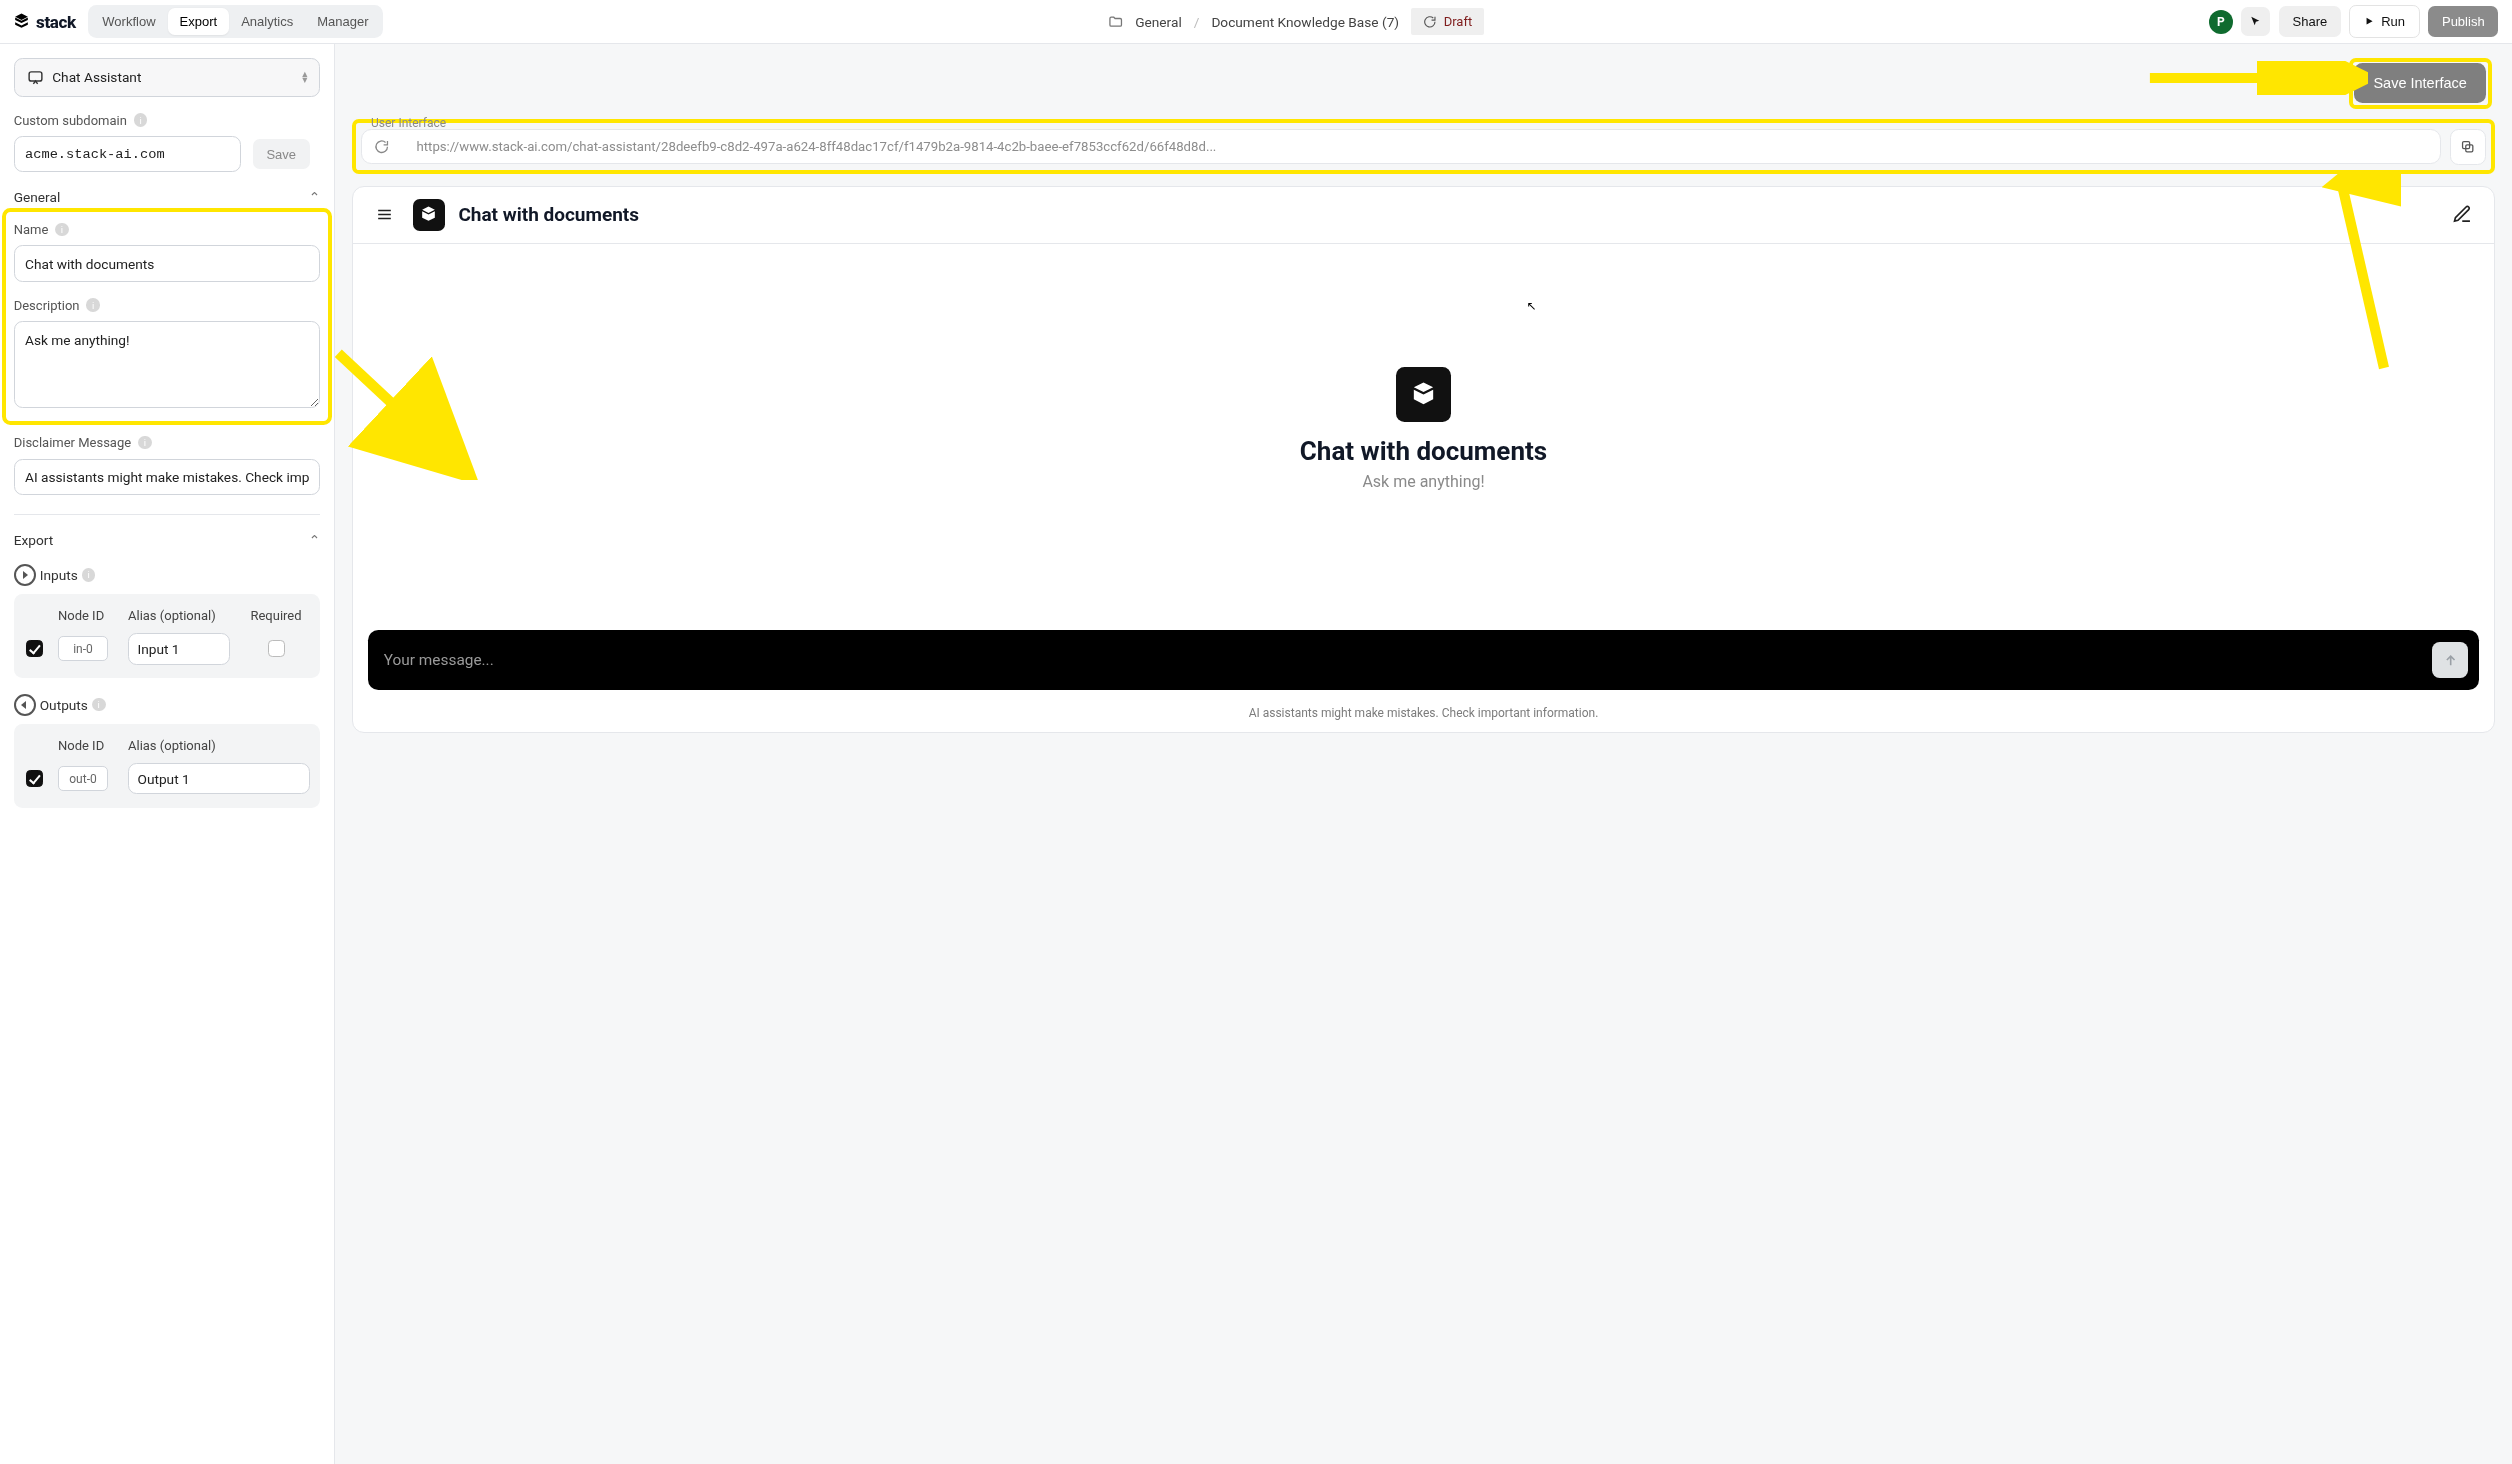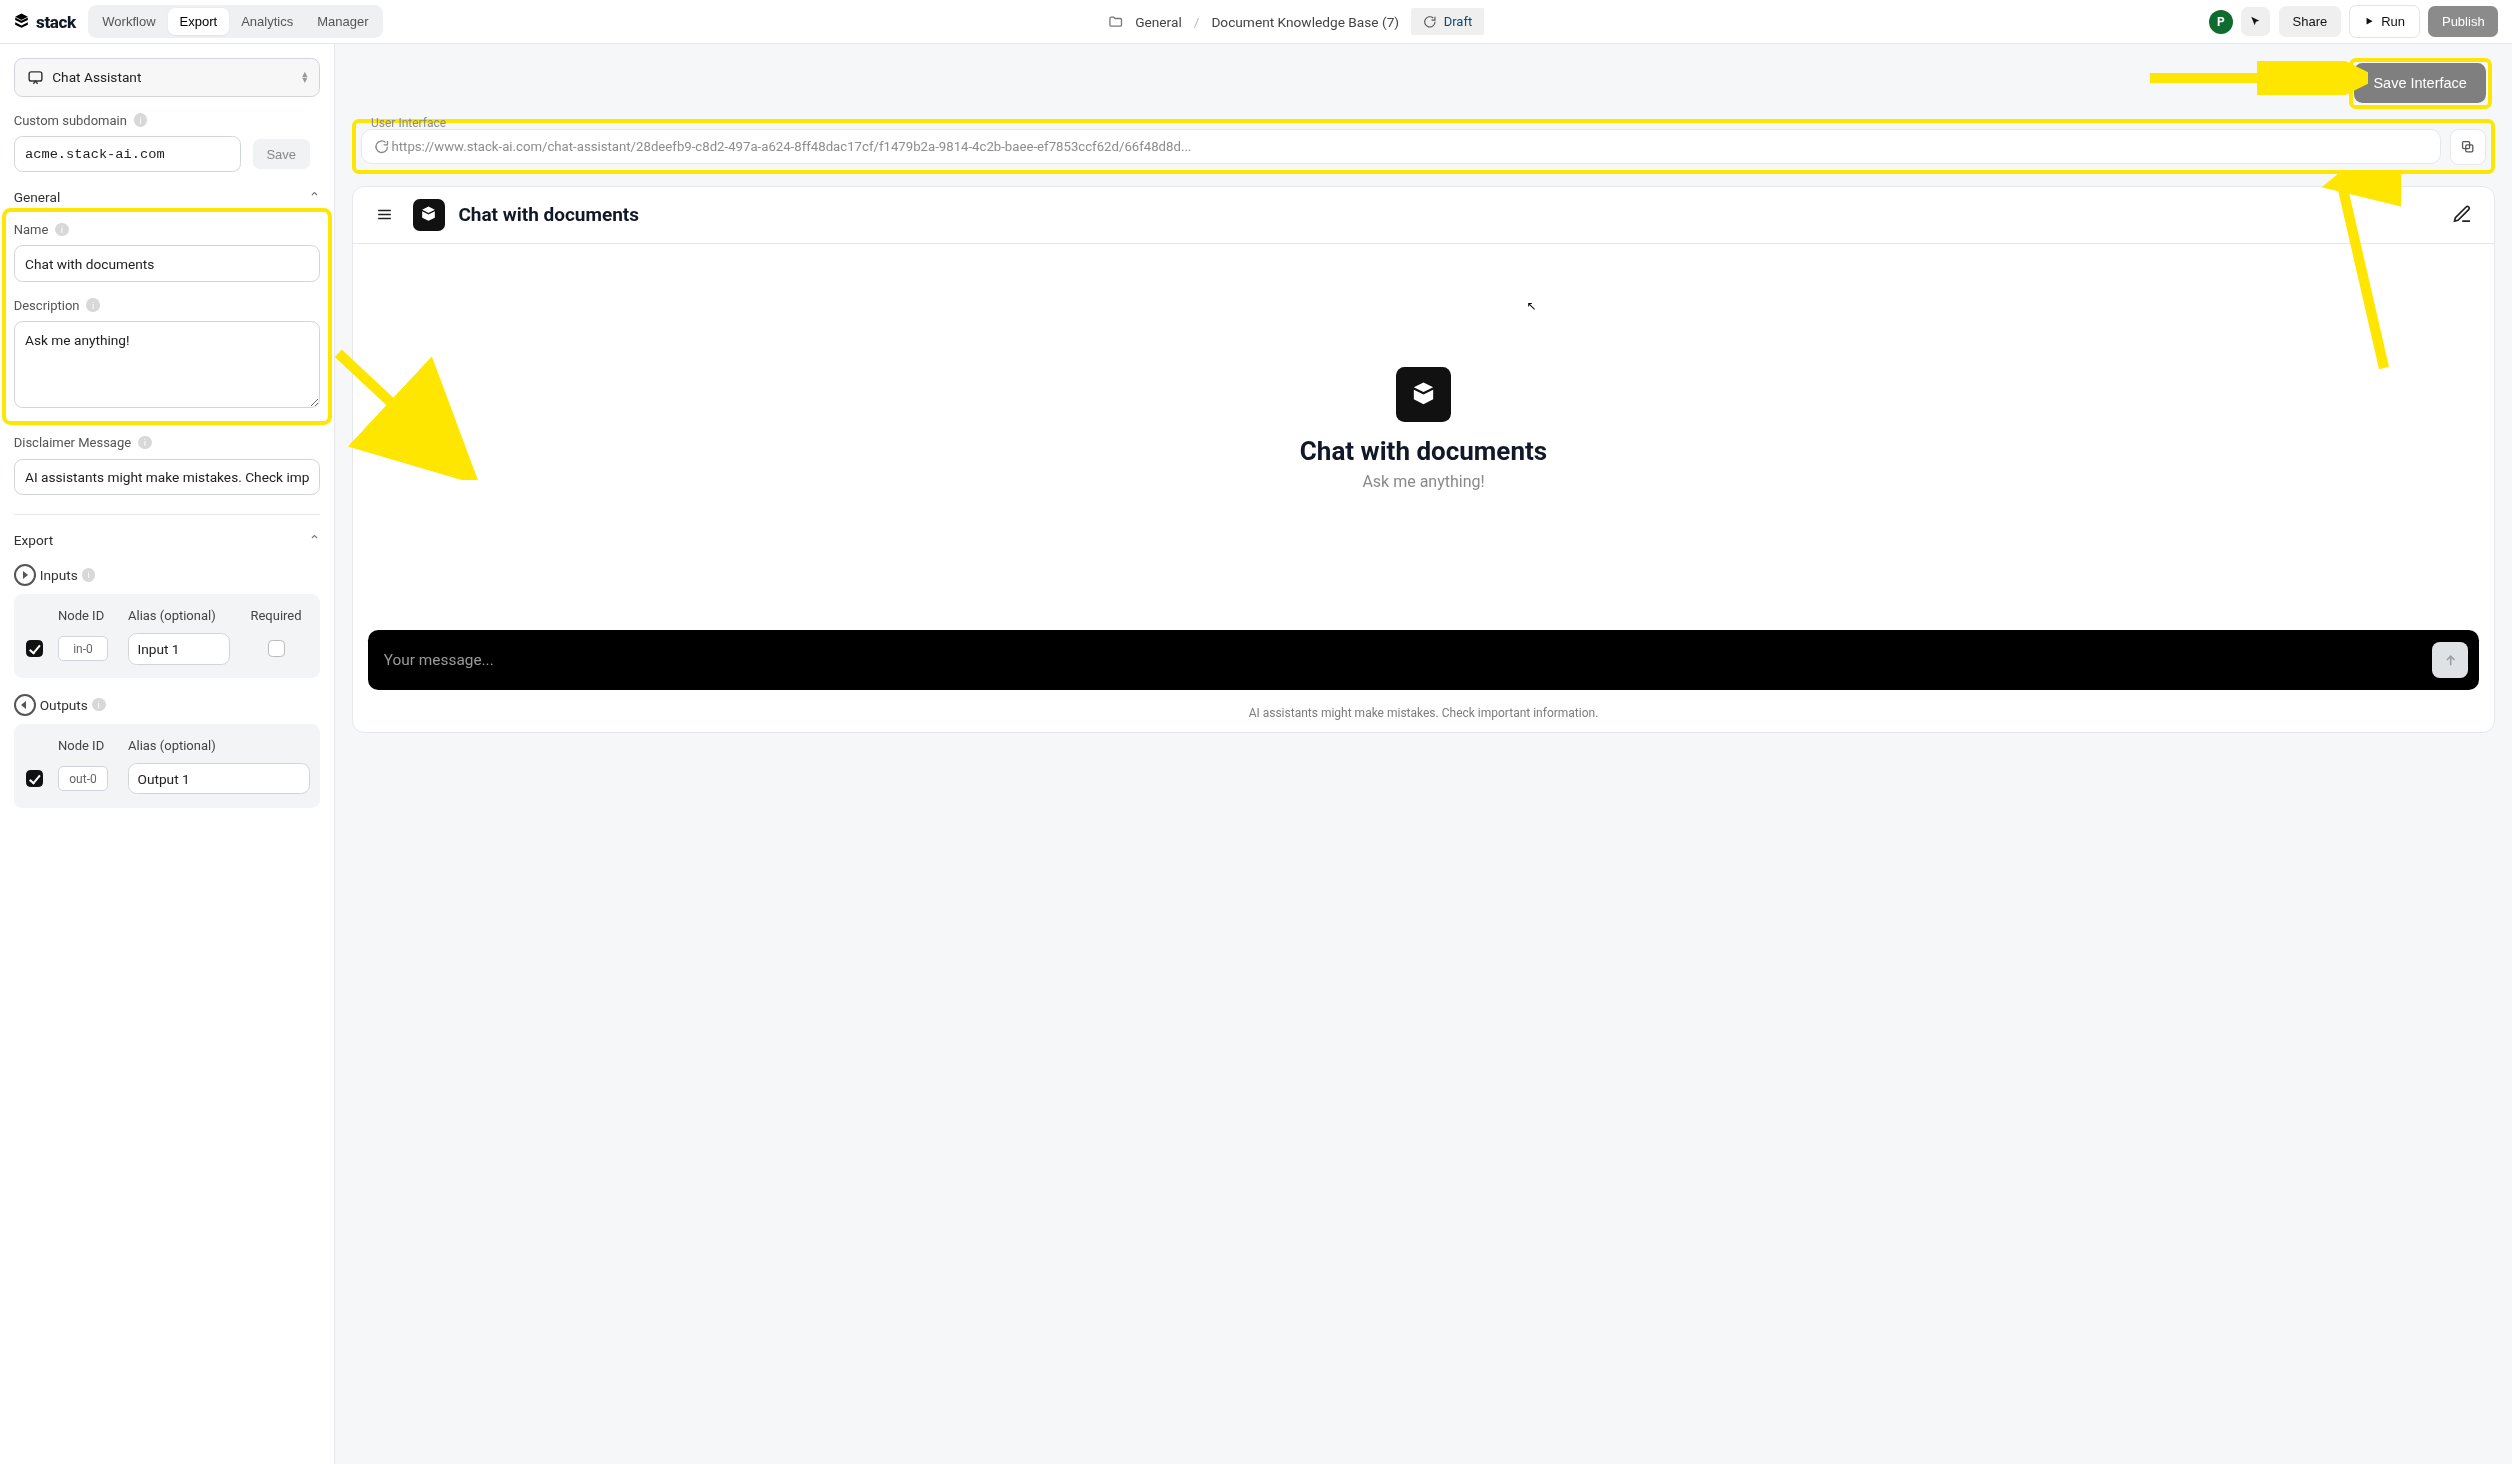--- a/index.html
+++ b/index.html
@@ -20,21 +20,21 @@
 
   
   .topbar{display:flex;align-items:center;gap:12px;height:44px;padding:0 13.7px 0 12px;border-bottom:0.9px solid var(--border)}
   .logo{display:flex;gap:5.1px;font-weight:800;font-size:17px;letter-spacing:-0.4px}
   .logo svg{width:19px;height:19px}
   .top-tabs{display:flex;background:#eef0f2;border-radius:8.5px;padding:2.6px;gap:0}
   .top-tab{padding:6px 12px;border-radius:6.8px;font-size:13px;color:#555;border:none;background:transparent;cursor:pointer}
   .top-tab.active{background:#fff;color:#000;box-shadow:0 0.9px 1.7px rgba(0,0,0,.06)}
   .breadcrumb{display:flex;align-items:center;gap:12px;color:#444;font-size:13.7px;margin-left:auto;margin-right:auto}
   .bc-sep{color:#bdbdbd}
-  .draft-pill{display:flex;align-items:center;gap:6.8px;background:#efefef;color:#0c4a6e;border-radius:2px;padding:6px 12px;font-size:13px}
+  .draft-pill{display:flex;align-items:center;gap:6.8px;background:#efefef;color:#7f1d1d;border-radius:2px;padding:6px 12px;font-size:13px}
   .top-right{display:flex;align-items:center;gap:8.5px}
   .avatar{width:24px;height:24px;border-radius:50%;background:#0f6b2f;color:#fff;display:flex;align-items:center;justify-content:center;font-weight:700;font-size:12px}
   .icon-btn{width:29px;height:29px;border-radius:6.8px;background:#efefef;display:flex;align-items:center;justify-content:center;border:none;cursor:pointer}
   .btn{border:none;background:#efefef;color:#111;border-radius:6.8px;padding:7.7px 13.7px;font-size:13px;cursor:pointer;display:flex;align-items:center;gap:6.8px}
   .btn.primary{background:#8b8b8b;color:#fff}
   .btn.white{background:#fff;border:0.9px solid #e3e3e3}
 
   
   .main{display:flex;height:calc(100vh - 44px)}
   .sidebar{width:335px;border-right:0.9px solid var(--border);padding:13.7px;overflow-y:auto}
@@ -73,21 +73,21 @@
   .chk.on::after{content:"";position:absolute;left:4.3px;top:1.7px;width:4.3px;height:8.5px;border:solid #fff;border-width:0 2.1px 2.1px 0;transform:rotate(40deg)}
   .nodeid{display:inline-block;background:#fff;border:0.9px solid var(--border-strong);border-radius:5.1px;padding:4.3px 6.8px;font-size:12px;color:#666;width:50px;text-align:center}
 
   
   .save-row{display:flex;justify-content:flex-end;margin:5.1px 3.4px 6.8px}
   .save-interface-btn{background:#7f7f7f;color:#fff;border:none;border-radius:8.5px;padding:12px 19px;font-size:14.5px}
   .hi-wrap{display:inline-block;border:4.3px solid var(--accent);border-radius:6.8px;padding:1.7px}
   .ui-label{font-size:12px;color:#8a8a8a;margin:0 0 -3.4px 19px}
   .url-hi{border:4.3px solid var(--accent);border-radius:6.8px;padding:5.1px 5.1px 5.1px 5.1px;margin-top:-10.3px}
   .urlbar{display:flex;align-items:center;gap:8.5px}
-  .urlfield{flex:1;display:flex;align-items:center;gap:2px;background:#fff;border:0.9px solid var(--border);border-radius:10.3px;padding:8.5px 12px;color:#8d8d8d;font-size:13.2px;overflow:hidden;white-space:nowrap}
+  .urlfield{flex:1;display:flex;align-items:center;gap:27px;background:#fff;border:0.9px solid var(--border);border-radius:10.3px;padding:8.5px 12px;color:#8d8d8d;font-size:13.2px;overflow:hidden;white-space:nowrap}
   .copybtn{width:36px;height:36px;border:0.9px solid var(--border);background:#fff;border-radius:8.5px;display:flex;align-items:center;justify-content:center}
   .preview{background:#fff;border:0.9px solid var(--border);border-radius:12px;margin-top:12px;min-height:547px;display:flex;flex-direction:column;overflow:hidden}
   .pv-header{display:flex;align-items:center;gap:13.7px;padding:12px 17px;border-bottom:0.9px solid var(--border)}
   .pv-title{font-size:19px;font-weight:700}
   .pv-spacer{flex:1}
   .pv-iconbtn{width:29px;height:29px;display:flex;align-items:center;justify-content:center;cursor:pointer}
   .pv-logo{width:32px;height:32px;border-radius:6.8px;background:#111;display:flex;align-items:center;justify-content:center}
   .pv-logo svg, .pv-biglogo svg{fill:#fff}
   .pv-center{flex:1;display:flex;flex-direction:column;align-items:center;justify-content:center;gap:6.8px;position:relative}
   .pv-biglogo{width:55px;height:55px;border-radius:8.5px;background:#111;display:flex;align-items:center;justify-content:center;margin-bottom:6.8px}

